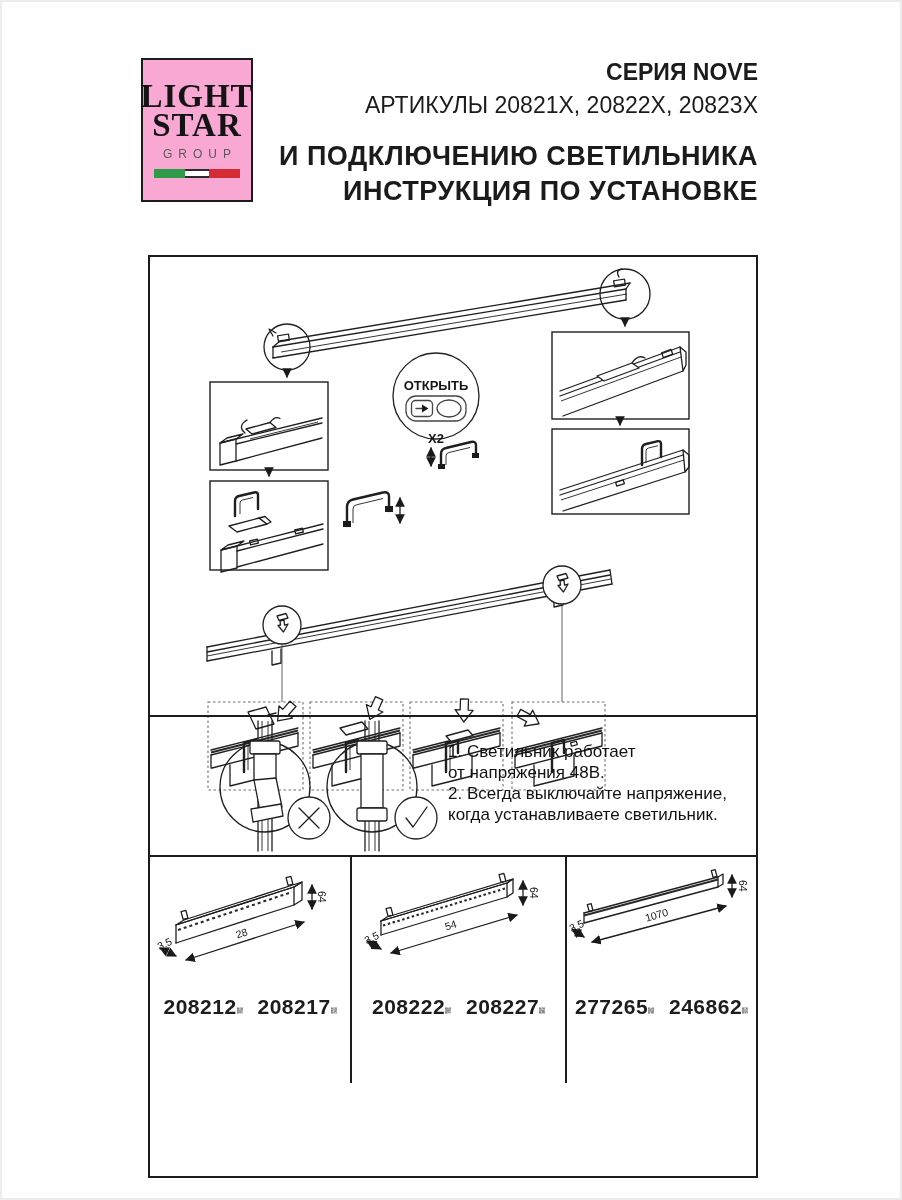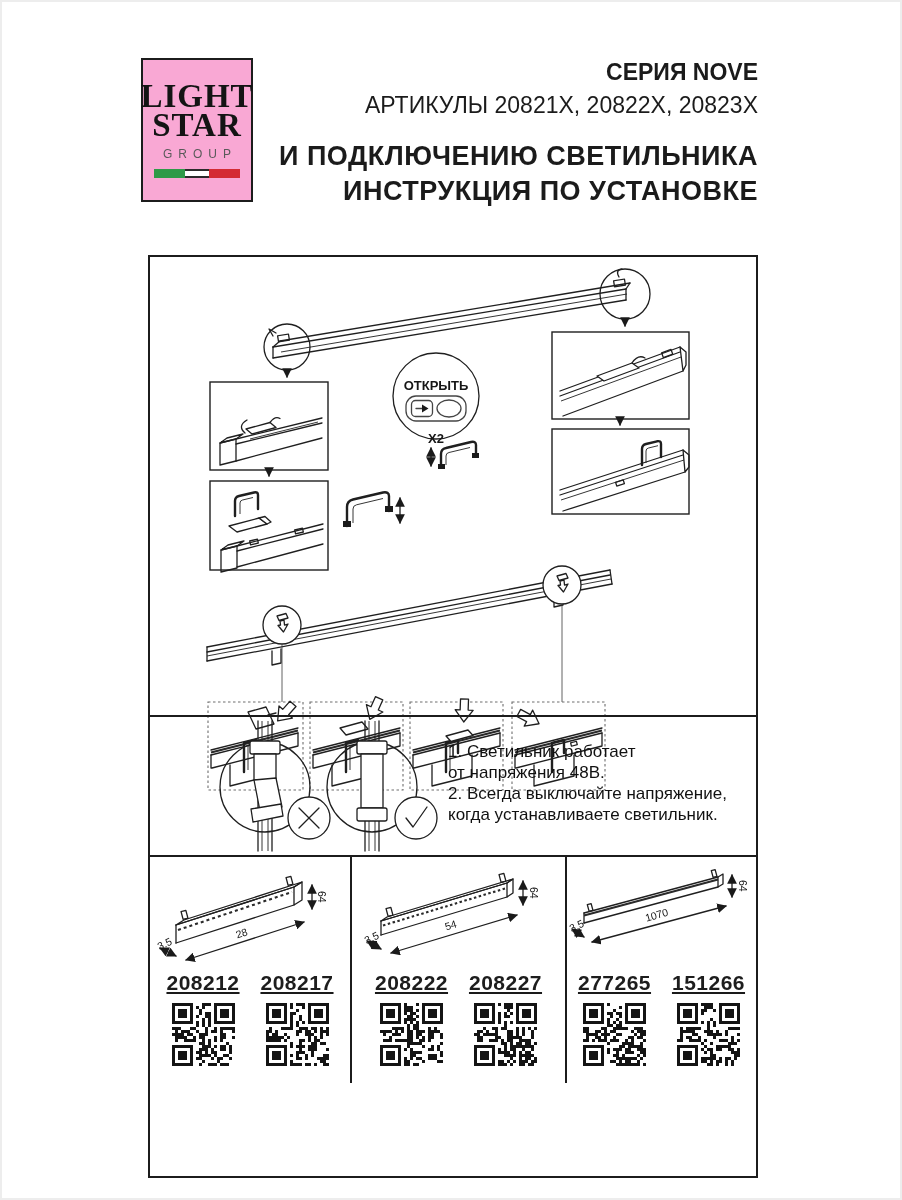--- a/index.html
+++ b/index.html
@@ -48,21 +48,21 @@
   .leader{stroke:#3a3a3a;stroke-width:.8;fill:none;}
   text.svgt{fill:#161616;font-family:"Liberation Sans",sans-serif;}
   .t13b{font-size:13px;font-weight:bold;}
   .dimt{font-size:10.5px;}
   
   .prod-col{display:flex;flex-direction:column;align-items:center;padding-top:6px;box-sizing:border-box;}
   .prod-col.c1{width:200px;}
   .prod-col.c2{width:215px;border-left:2px solid #1c1c1c;}
   .prod-col.c3{width:191px;border-left:2px solid #1c1c1c;}
   .art-row{display:flex;gap:15px;margin-top:2px;}
-  .art-block{display:flex;flex-direction:column;align-items:center;width:79px;text-decoration:underline;}
+  .art-block{display:flex;flex-direction:row;align-items:center;width:79px;}
   .art-num{font-size:21px;font-weight:bold;color:#1d1d1d;letter-spacing:.5px;}
   svg.qr{width:63px;height:63px;margin-top:8px;}
 </style>
 </head>
 <body>
 
 <div class="page">
 
   <div class="logo-box">
     <div class="logo-word">LIGHT</div>
@@ -1519,21 +1519,21 @@
                   <rect x="42" y="60" width="3" height="3"></rect>
                   <rect x="45" y="60" width="3" height="3"></rect>
                   <rect x="48" y="60" width="3" height="3"></rect>
                   <rect x="51" y="60" width="3" height="3"></rect>
                   <rect x="54" y="60" width="3" height="3"></rect>
                   <rect x="60" y="60" width="3" height="3"></rect>
                 </g>
               </svg>
           </div>
           <div class="art-block">
-            <div class="art-num">151266</div>
+            <div class="art-num">246862</div>
             <svg class="qr" viewBox="0 0 63 63">
                 <g fill="#141414">
                   <rect x="0" y="0" width="3" height="3"></rect>
                   <rect x="3" y="0" width="3" height="3"></rect>
                   <rect x="6" y="0" width="3" height="3"></rect>
                   <rect x="9" y="0" width="3" height="3"></rect>
                   <rect x="12" y="0" width="3" height="3"></rect>
                   <rect x="15" y="0" width="3" height="3"></rect>
                   <rect x="18" y="0" width="3" height="3"></rect>
                   <rect x="24" y="0" width="3" height="3"></rect>

